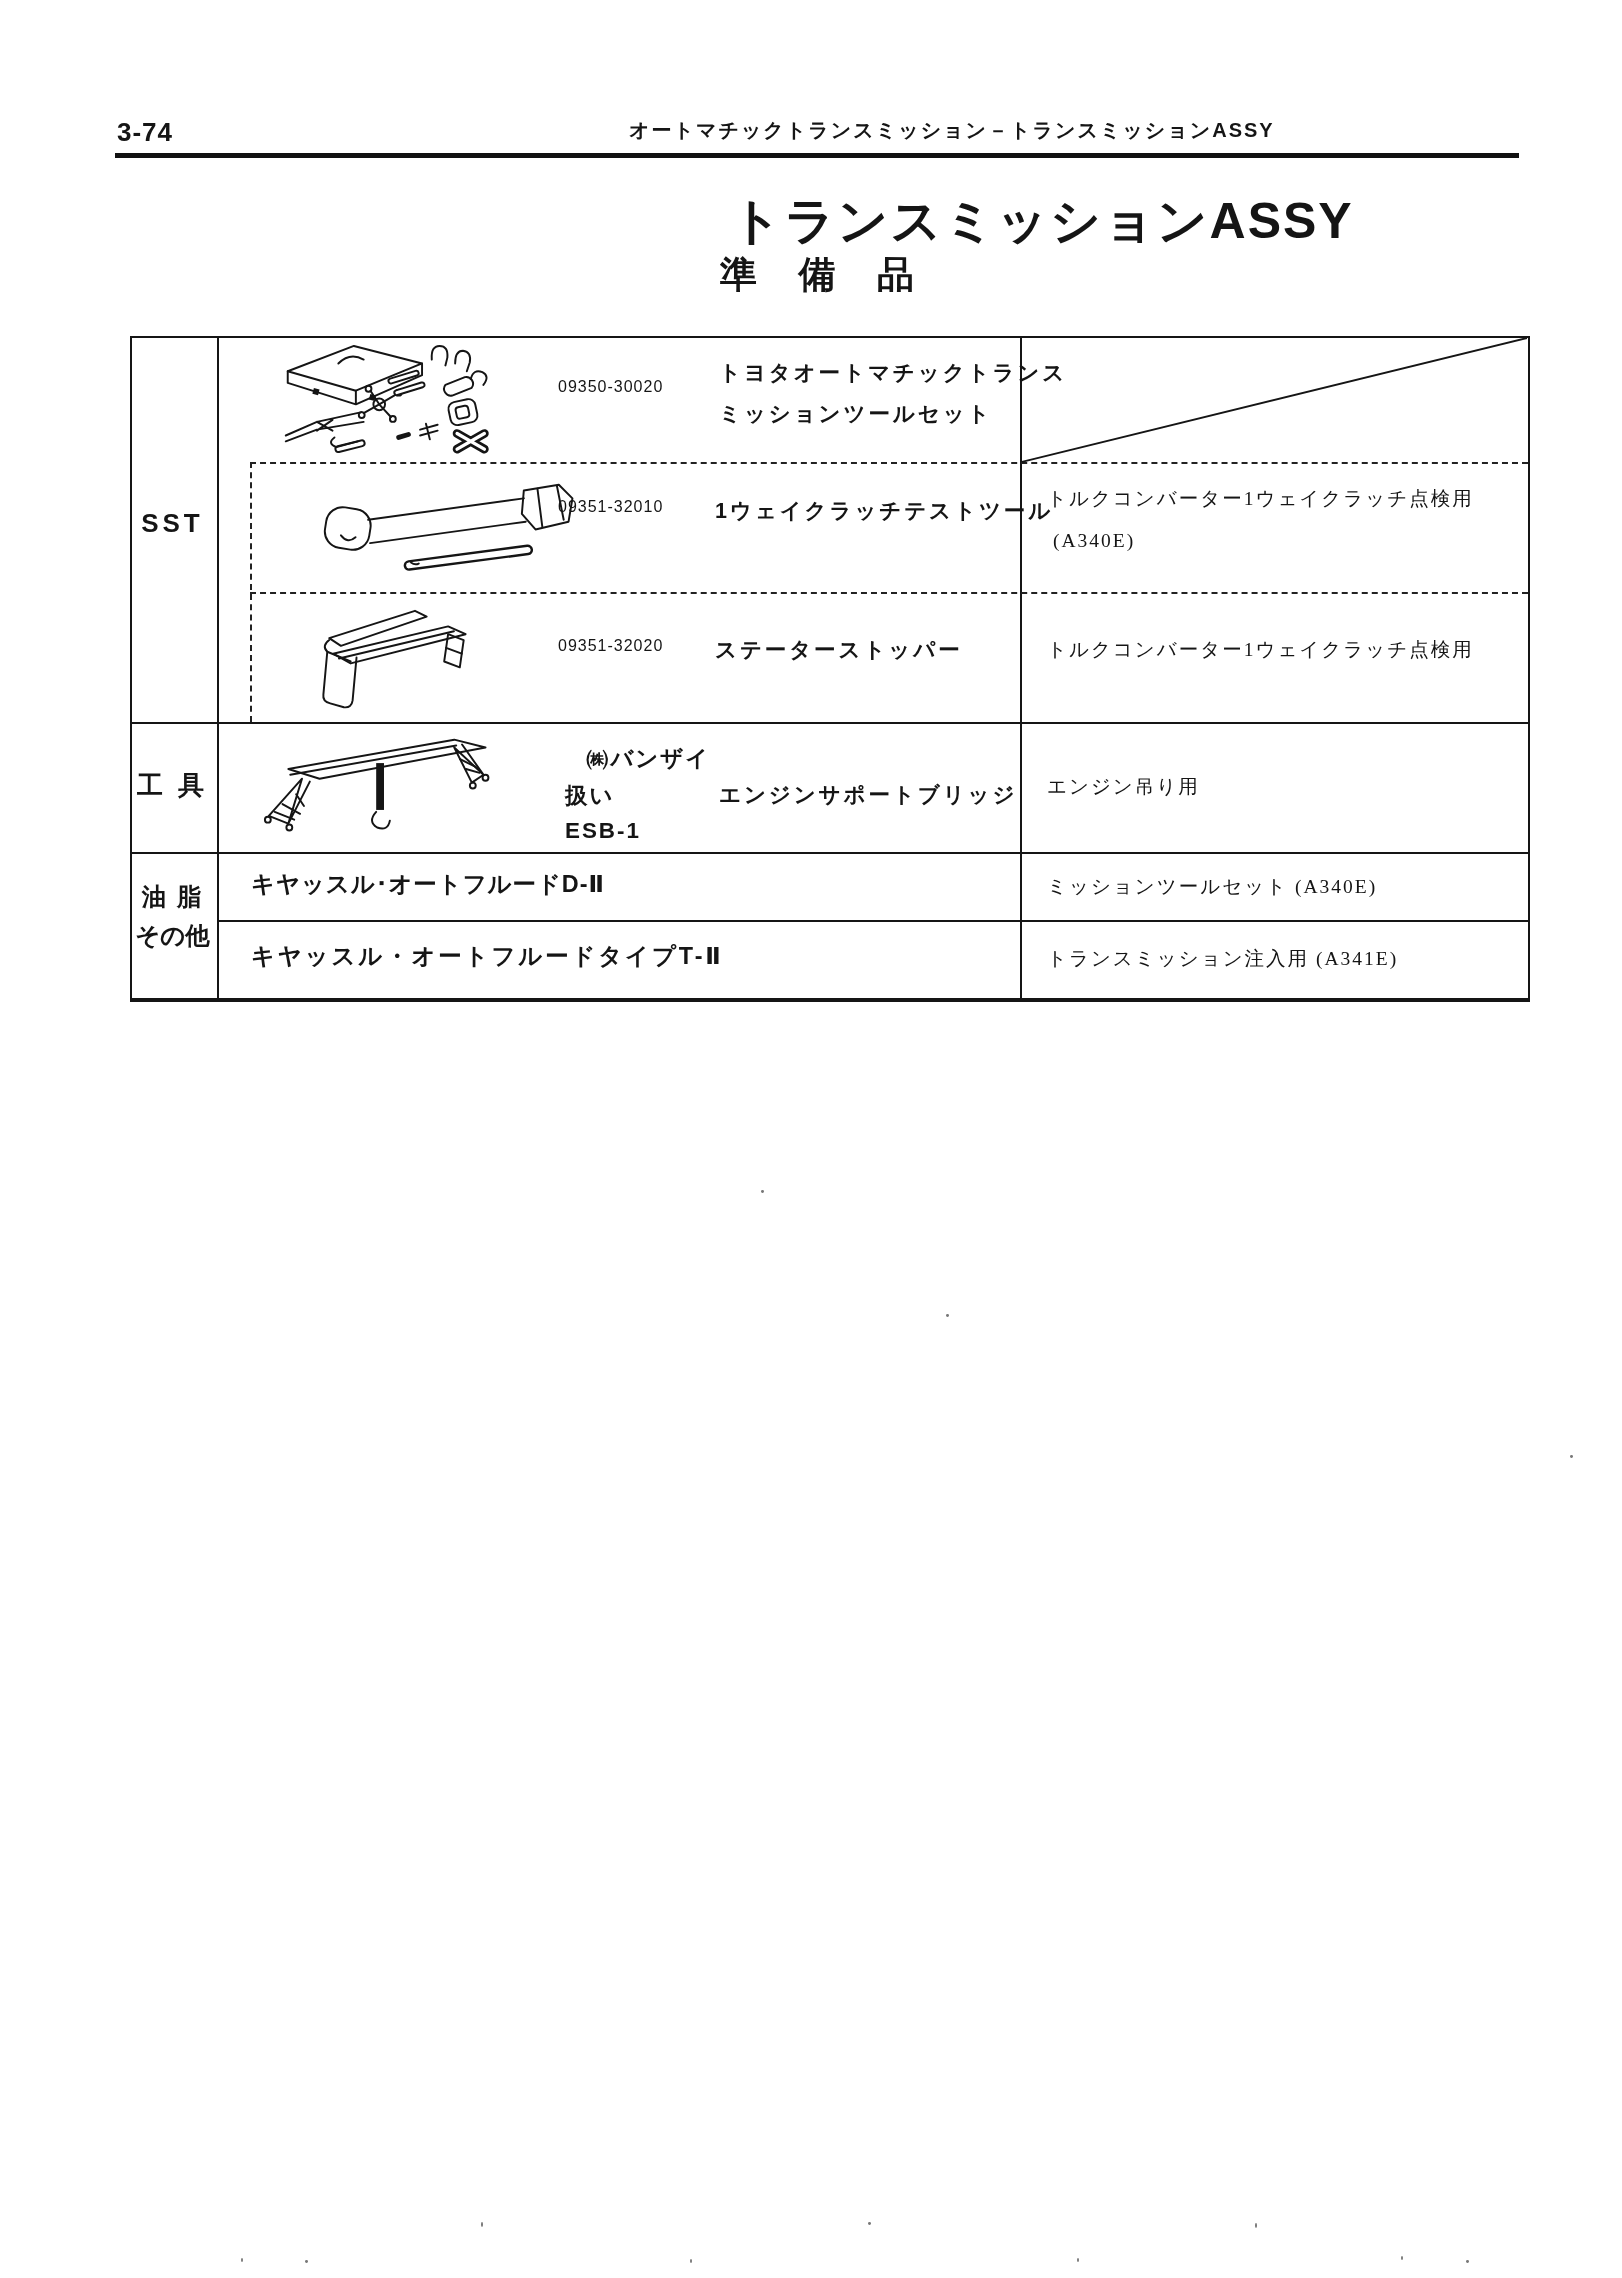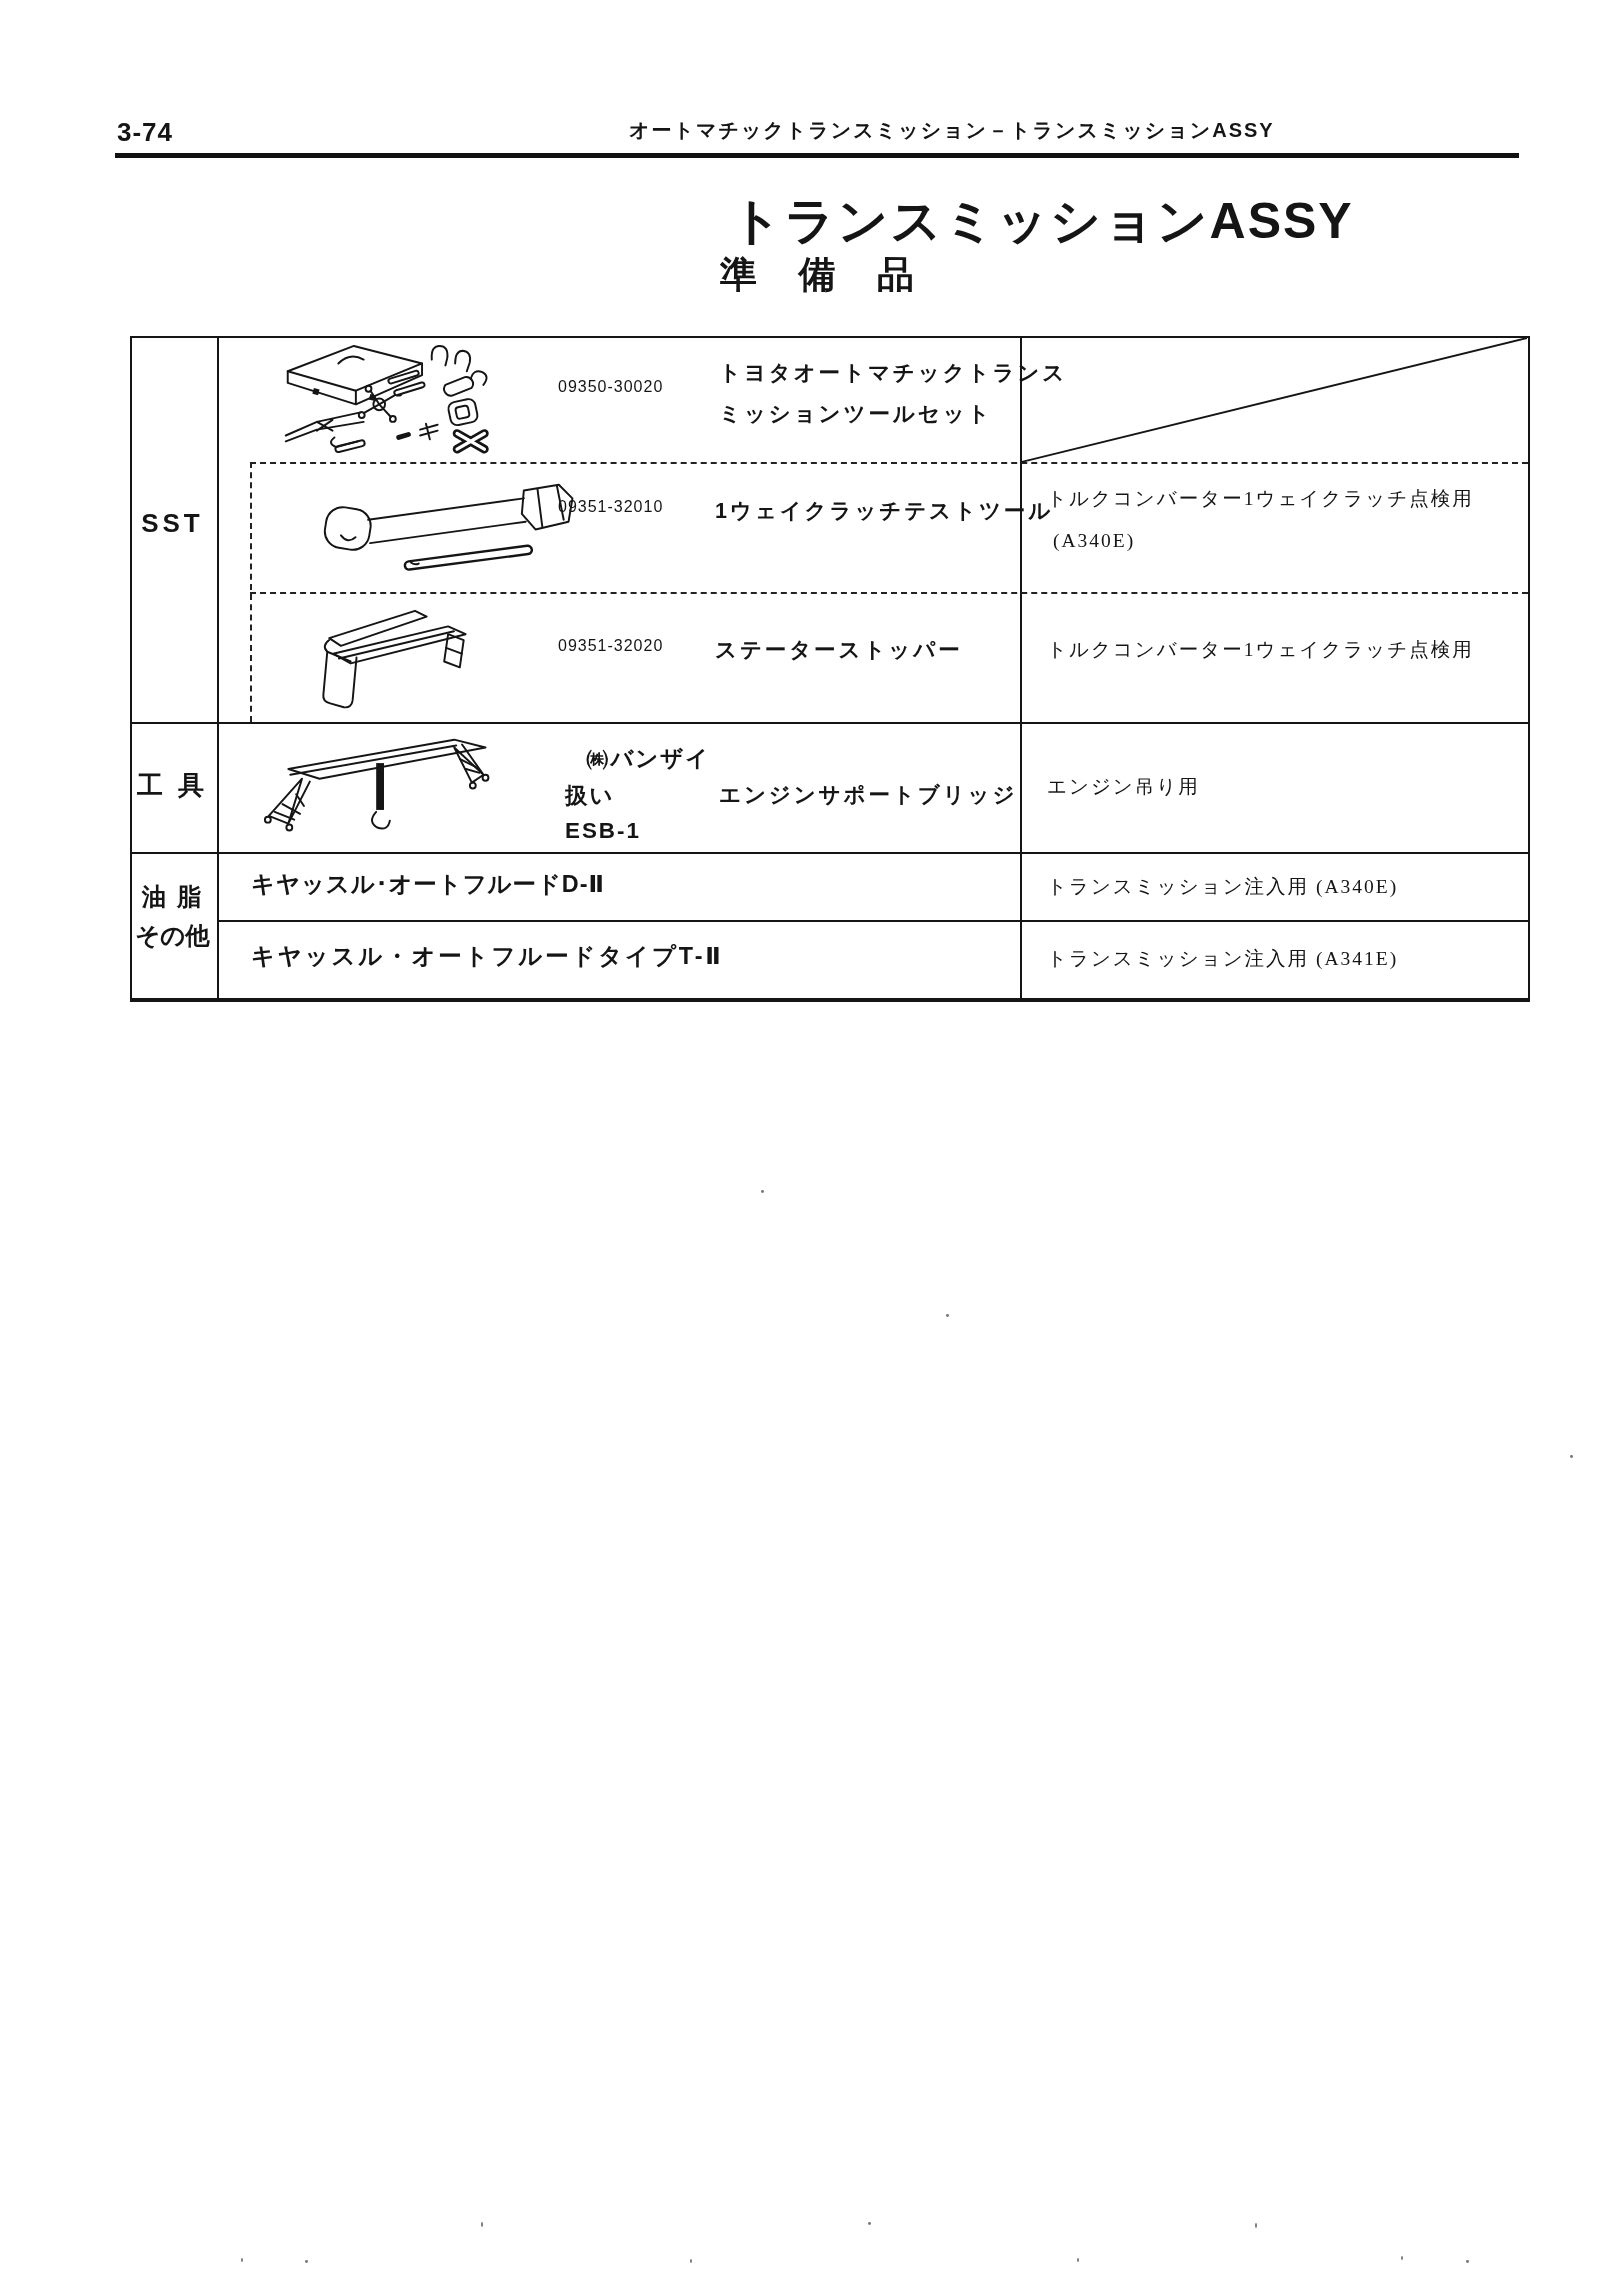--- a/index.html
+++ b/index.html
@@ -137,21 +137,21 @@
     </svg>
     <div class="t maker" style="left:433px;top:410px;margin-left:21px;">㈱バンザイ</div>
     <div class="t maker" style="left:433px;top:447px;">扱い</div>
     <div class="t maker" style="left:433px;top:482px;">ESB-1</div>
     <div class="t desc" style="left:587px;top:447px;">エンジンサポートブリッジ</div>
     <div class="t usage" style="left:915px;top:439px;">エンジン吊り用</div>
 
     <div class="t seclabel" style="left:0;top:547px;letter-spacing:2px;font-size:24.4px;">油 脂</div>
     <div class="t seclabel" style="left:0;top:586px;letter-spacing:0;font-size:24.4px;">その他</div>
     <div class="t fluid" style="left:119px;top:535px;">キヤッスル･オートフルードD-Ⅱ</div>
-    <div class="t usage" style="left:915px;top:539px;">トランスミッション注入用 (A340E)</div>
+    <div class="t usage" style="left:915px;top:539px;">ミッションツールセット (A340E)</div>
     <div class="t fluid" style="left:119px;top:607px;letter-spacing:2.9px;">キヤッスル・オートフルードタイプT-Ⅱ</div>
     <div class="t usage" style="left:915px;top:611px;">トランスミッション注入用 (A341E)</div>
   </div>
 
   <div class="speck" style="left:761px;top:1190px;width:2.9px;height:2.9px;"></div>
   <div class="speck" style="left:946px;top:1314px;width:2.9px;height:2.9px;"></div>
   <div class="speck" style="left:1570px;top:1455px;width:2.9px;height:2.9px;"></div>
   <div class="speck" style="left:481px;top:2222px;width:2px;height:4.9px;"></div>
   <div class="speck" style="left:868px;top:2222px;width:2.9px;height:2.9px;"></div>
   <div class="speck" style="left:1255px;top:2223px;width:2px;height:4.9px;"></div>

